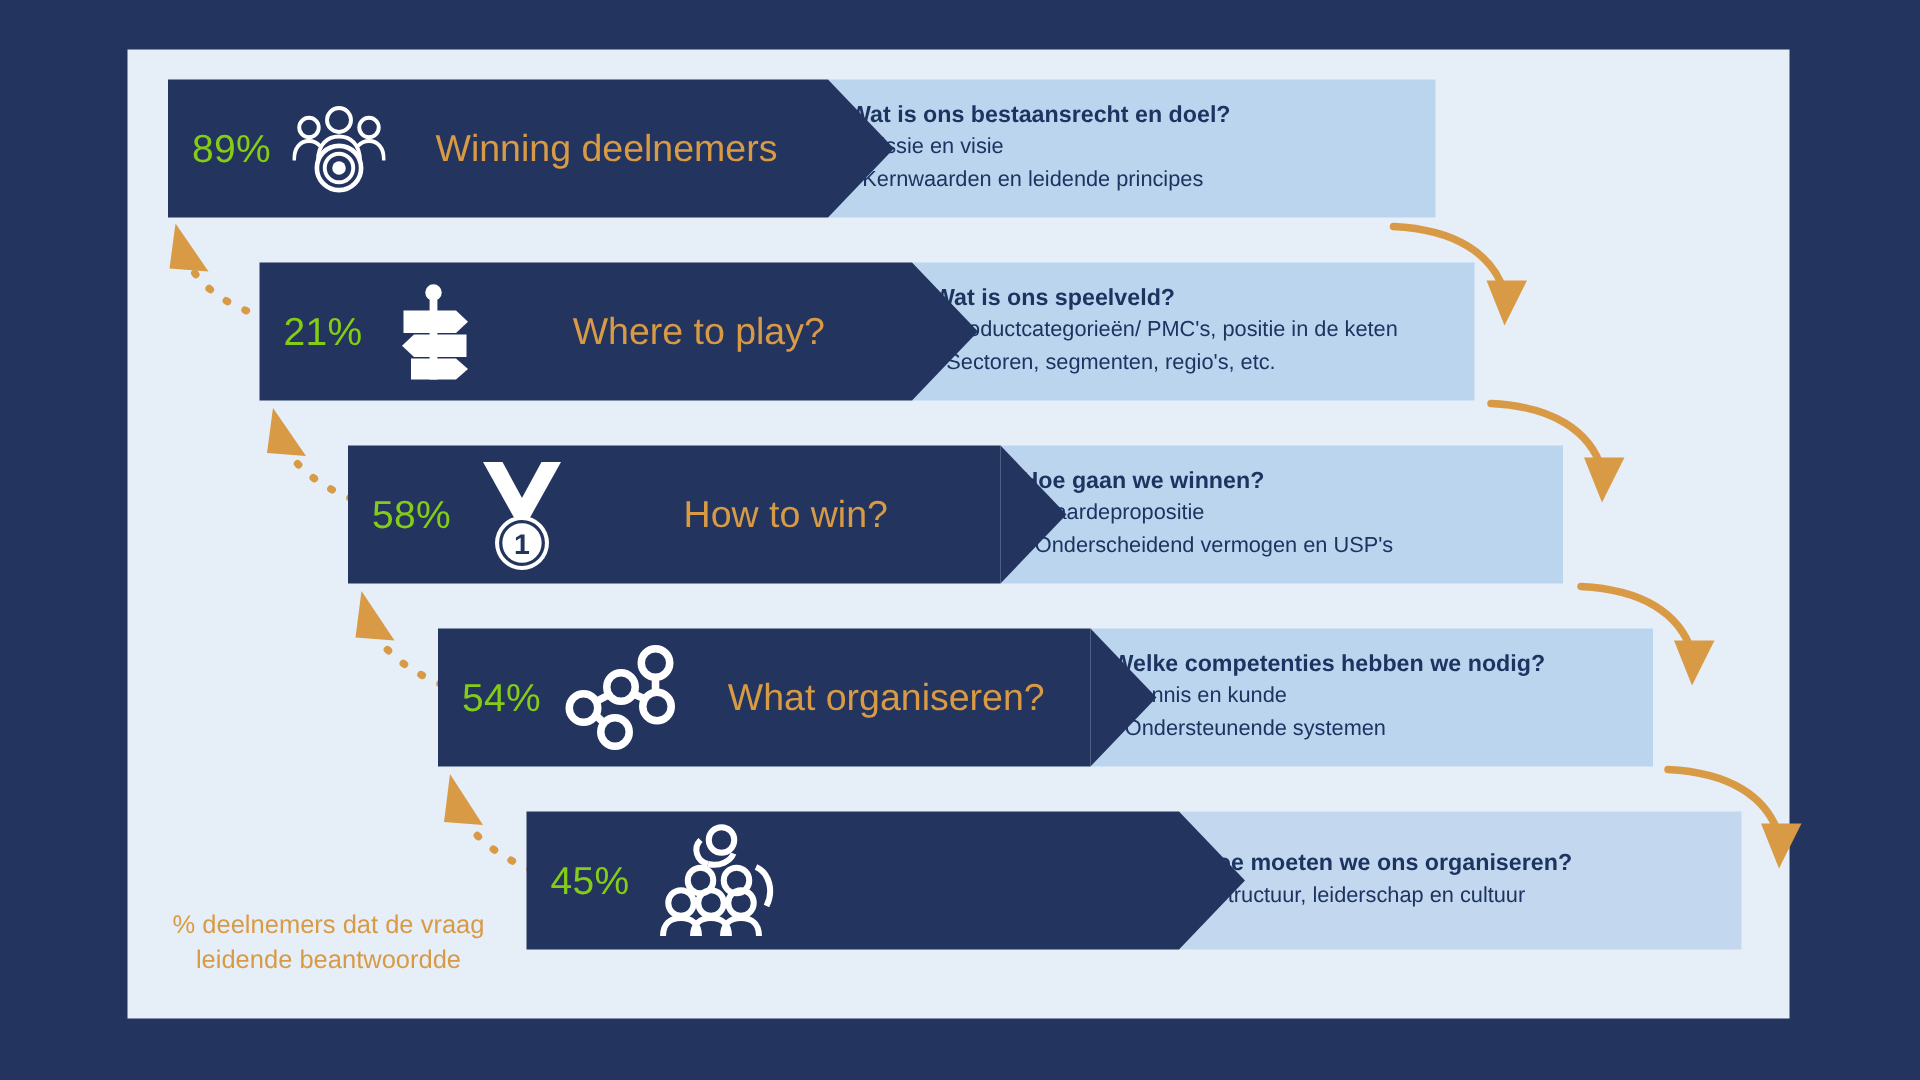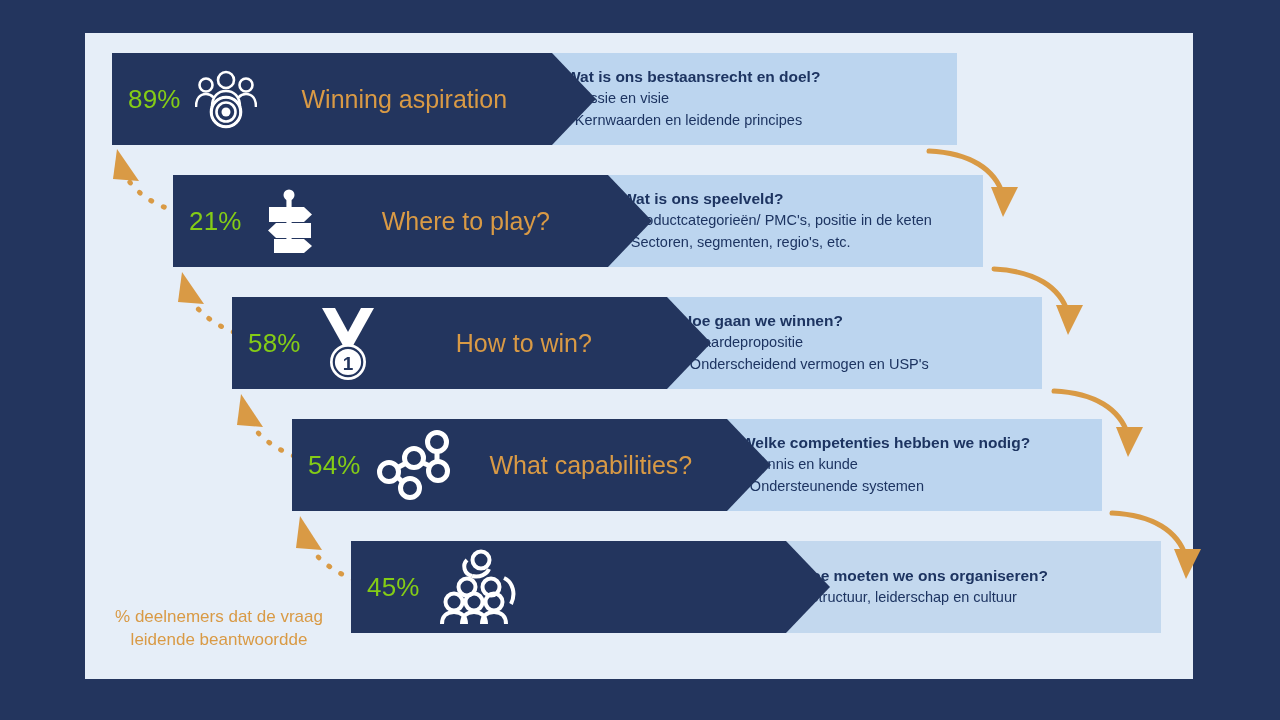--- a/index.html
+++ b/index.html
@@ -130,21 +130,21 @@
             <circle cx="11" cy="16" r="6.5"></circle>
             <path d="M1 38 C1 29 5.5 25 11 25 C14 25 16.5 26.2 18.4 28.3"></path>
             <circle cx="51" cy="16" r="6.5"></circle>
             <path d="M61 38 C61 29 56.5 25 51 25 C48 25 45.5 26.2 43.6 28.3"></path>
             <circle cx="31" cy="43" r="15" fill="#23355e"></circle>
             <circle cx="31" cy="43" r="14.5"></circle>
             <circle cx="31" cy="43" r="9.5"></circle>
             <circle cx="31" cy="43" r="4.5" fill="#ffffff" stroke="none"></circle>
           </svg>
         </span>
-        <span class="title">Winning aspiration</span>
+        <span class="title">Winning deelnemers</span>
       </div>
     </div>
 
     <div class="conn" style="left:840px; top:110px;">
       <svg width="110" height="80" viewBox="0 0 110 80">
         <path d="M4 8 C45 10 70 26 78 52" stroke="#d99a45" stroke-width="5" fill="none" stroke-linecap="round"></path>
         <path d="M66 44 L93 44 L78 74 Z" fill="#d99a45"></path>
       </svg>
     </div>
 
@@ -239,21 +239,21 @@
             <line x1="39" y1="30" x2="62" y2="40"></line>
             <line x1="62" y1="40" x2="62" y2="15"></line>
             <line x1="16" y1="42" x2="33" y2="58"></line>
             <circle cx="62" cy="13" r="9.5" fill="#23355e"></circle>
             <circle cx="39" cy="29" r="9.5" fill="#23355e"></circle>
             <circle cx="63" cy="42" r="9.5" fill="#23355e"></circle>
             <circle cx="14" cy="43" r="9.5" fill="#23355e"></circle>
             <circle cx="35" cy="59" r="9.5" fill="#23355e"></circle>
           </svg>
         </span>
-        <span class="title">What capabilities?</span>
+        <span class="title">What organiseren?</span>
       </div>
     </div>
 
     <div class="conn" style="left:1023px; top:472px;">
       <svg width="110" height="82" viewBox="0 0 110 82">
         <path d="M4 8 C45 10 70 26 78 52" stroke="#d99a45" stroke-width="5" fill="none" stroke-linecap="round"></path>
         <path d="M66 44 L93 44 L78 74 Z" fill="#d99a45"></path>
       </svg>
     </div>
 

